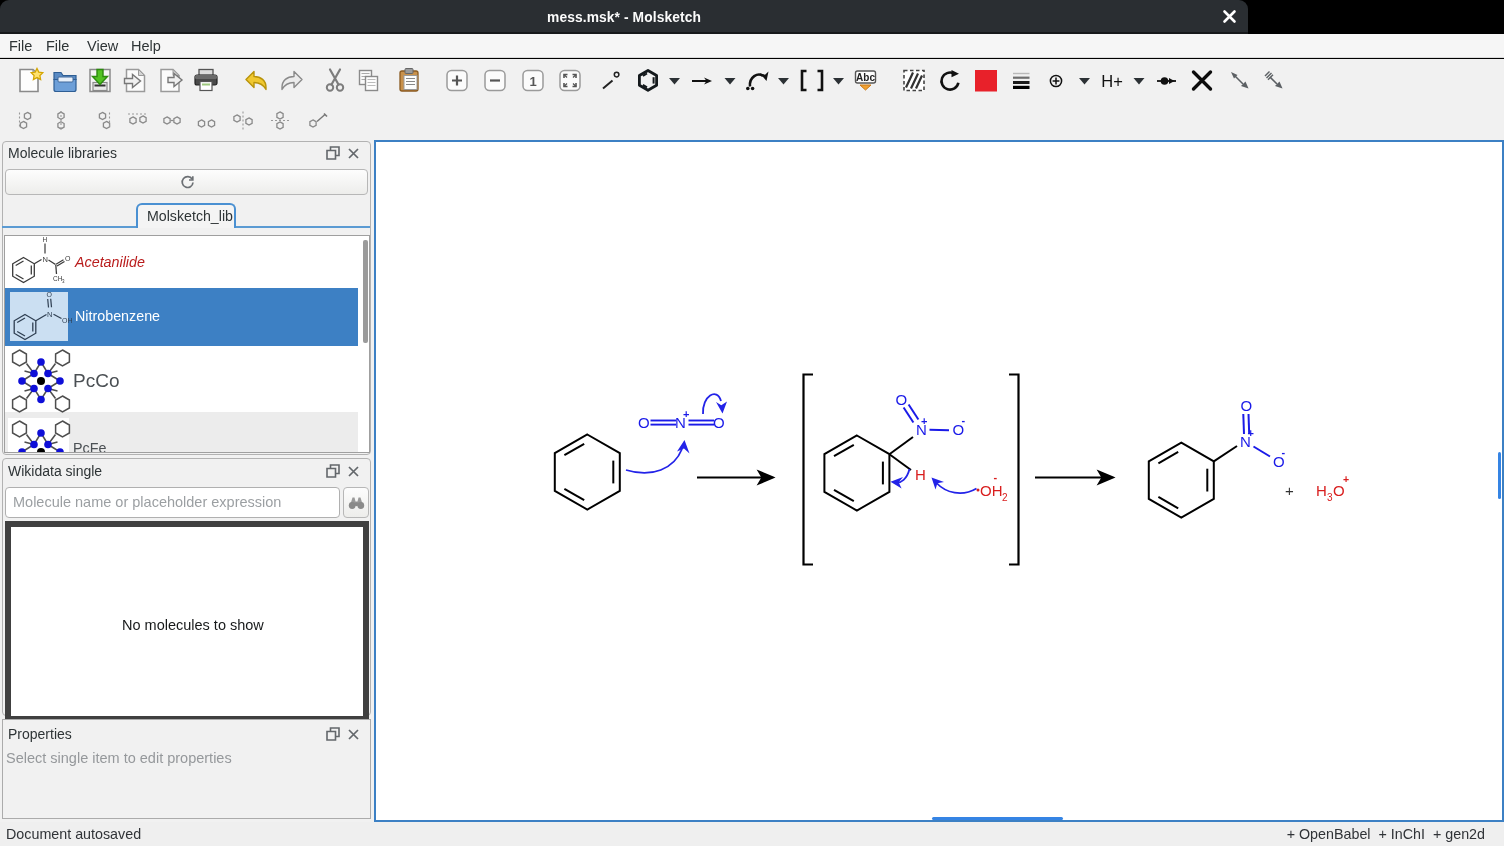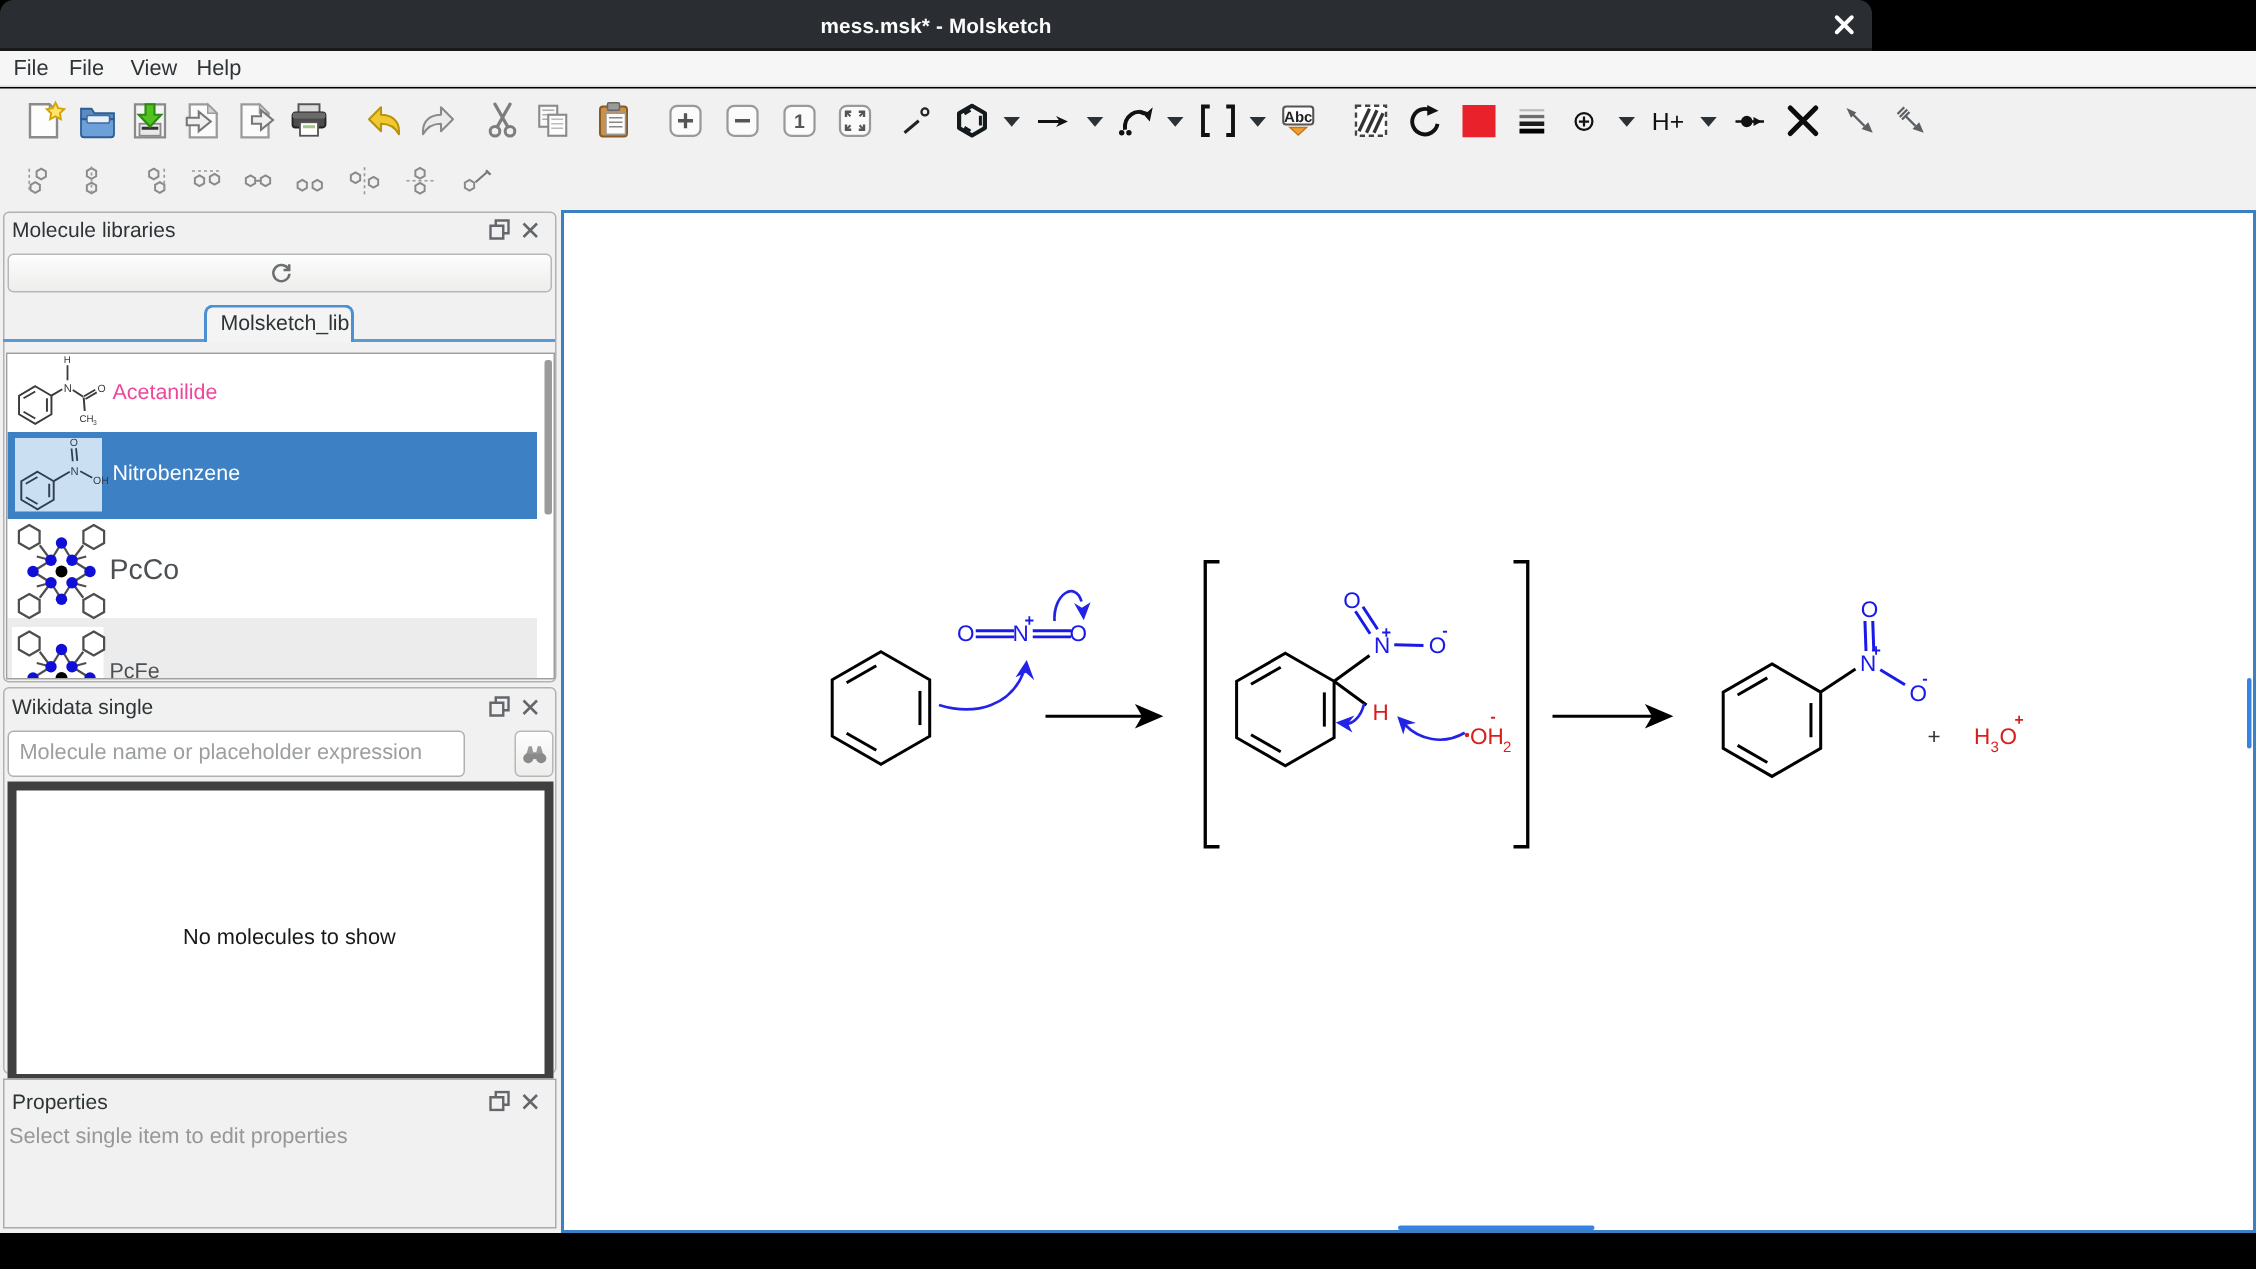--- a/index.html
+++ b/index.html
@@ -276,21 +276,21 @@
         </svg>
   </div>
 
   <div style="position:absolute;left:136px;top:203px;width:100px;height:25px;background:#f4f4f4;border:2px solid #4a90d2;border-bottom:none;border-radius:6px 6px 0 0;"></div>
   <span style="position:absolute;left:147px;top:208px;font-size:14.2px;color:#2e3436;">Molsketch_lib</span>
   <div style="position:absolute;left:2px;top:226px;width:134px;height:2px;background:#5b9bd3;"></div>
   <div style="position:absolute;left:236px;top:226px;width:134px;height:2px;background:#5b9bd3;"></div>
 
   <div style="position:absolute;left:4px;top:235px;width:366px;height:218px;background:#fff;border:1px solid #9f9f9f;overflow:hidden;">
     <div style="position:absolute;left:0;top:0px;width:353px;height:52px;background:#fff;"></div>
-    <span style="position:absolute;left:70px;top:18px;font-size:14.3px;color:#ec4899;">Acetanilide</span>
+    <span style="position:absolute;left:70px;top:18px;font-size:14.3px;color:#b91c1c;font-style:italic;">Acetanilide</span>
     <div style="position:absolute;left:0;top:52px;width:353px;height:58px;background:#3d80c4;"></div>
     <div style="position:absolute;left:5px;top:56px;width:58px;height:49px;background:#cbdff2;"></div>
     <span style="position:absolute;left:70px;top:72px;font-size:14.3px;color:#ffffff;">Nitrobenzene</span>
     <div style="position:absolute;left:0;top:110px;width:353px;height:66px;background:#fff;"></div>
     <span style="position:absolute;left:68px;top:134px;font-size:19px;color:#4b5054;">PcCo</span>
     <div style="position:absolute;left:0;top:176px;width:353px;height:40px;background:#ececec;"></div>
     <span style="position:absolute;left:68px;top:204px;font-size:14.3px;color:#4b5054;">PcFe</span>
     <div style="position:absolute;left:358px;top:4px;width:5px;height:103px;background:#9b9b9b;border-radius:2px;"></div>
     <svg id="thumbs" style="position:absolute;left:0;top:-5px" width="366" height="223" viewBox="0 0 366 223">
 <g>
@@ -390,21 +390,21 @@
 </svg>
   </div>
 
   <span class="dockhead" style="left:8px;top:463px">Wikidata single</span>
   <svg class="dkico" style="left:326px;top:464px" width="14" height="14" viewBox="0 0 14 14">
         <path d="M1 4.5 h8.5 v8.5 h-8.5 z M4.5 4.5 v-3.5 h8.5 v8.5 h-3.5" fill="none" stroke="#63676b" stroke-width="1.6"></path>
       </svg>
   <svg class="dkico" style="left:347px;top:465px" width="13" height="13" viewBox="0 0 13 13">
         <path d="M2 2 L11 11 M11 2 L2 11" stroke="#63676b" stroke-width="1.7"></path>
       </svg>
-  <div style="position:absolute;left:5px;top:487px;width:305px;height:31px;background:#fff;border:1px solid #b0b0b0;border-radius:4px;">
+  <div style="position:absolute;left:5px;top:487px;width:335px;height:31px;background:#fff;border:1px solid #b0b0b0;border-radius:4px;">
     <span style="position:absolute;left:7px;top:6px;font-size:14.5px;color:#9b9fa2;">Molecule name or placeholder expression</span>
   </div>
   <div style="position:absolute;left:343px;top:487px;width:26px;height:31px;border:1px solid #b7b7b7;border-radius:4px;background:linear-gradient(#fdfdfd,#ededeb);">
     <svg style="position:absolute;left:4px;top:7px" width="17" height="15" viewBox="0 0 17 15">
           <g fill="#8a8a8a">
             <circle cx="4.2" cy="10.5" r="3.4"></circle>
             <circle cx="12.8" cy="10.5" r="3.4"></circle>
             <circle cx="8.5" cy="9.2" r="2"></circle>
             <path d="M2.5 9 L4.5 2.5 h2 l1 4 h2 l1-4 h2 L14.5 9 z" opacity="0.85"></path>
           </g>
@@ -537,13 +537,17 @@
     <text x="1316" y="496" font-size="15px">H</text>
     <text x="1327" y="501" font-size="10px">3</text>
     <text x="1333" y="496" font-size="15px">O</text>
     <text x="1343" y="483" font-size="10.5px" font-weight="bold">+</text>
   </g>
 </svg>
 
 <div style="position:absolute;left:556px;top:675px;width:131px;height:3px;background:#3584e4;border-radius:2px;"></div>
 <div style="position:absolute;left:1122px;top:310px;width:3px;height:47px;background:#3584e4;border-radius:2px;"></div>
 </div>
+<div class="statusbar">
+  <span style="position:absolute;left:6px;top:4px">Document autosaved</span>
+  <span style="position:absolute;right:19px;top:4px">+ OpenBabel&nbsp; + InChI&nbsp; + gen2d</span>
+</div>
 </div>
 
 </body></html>

